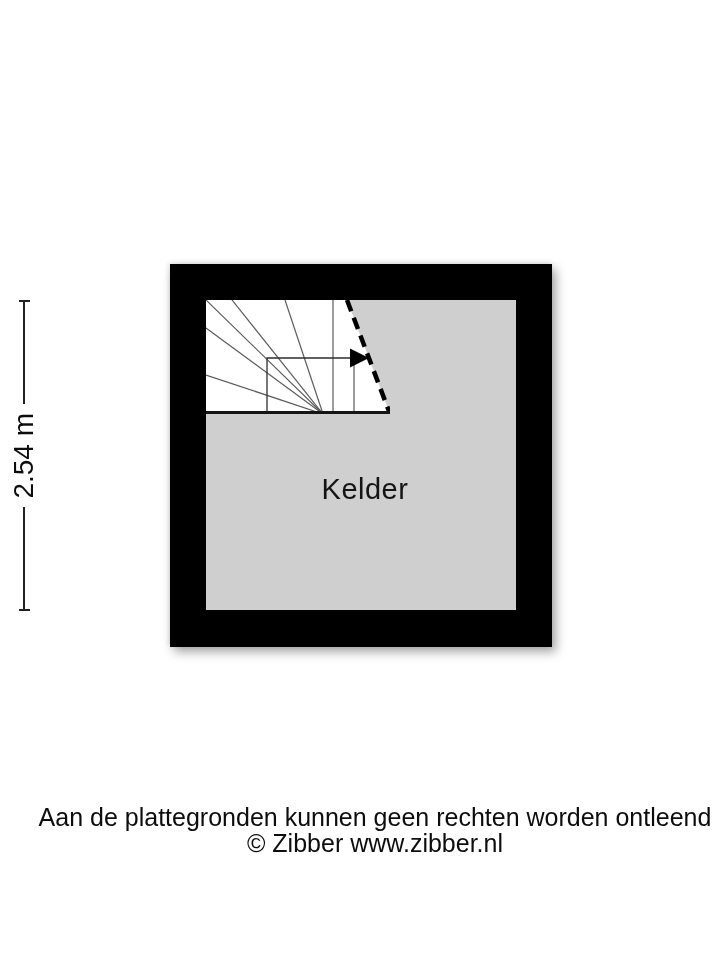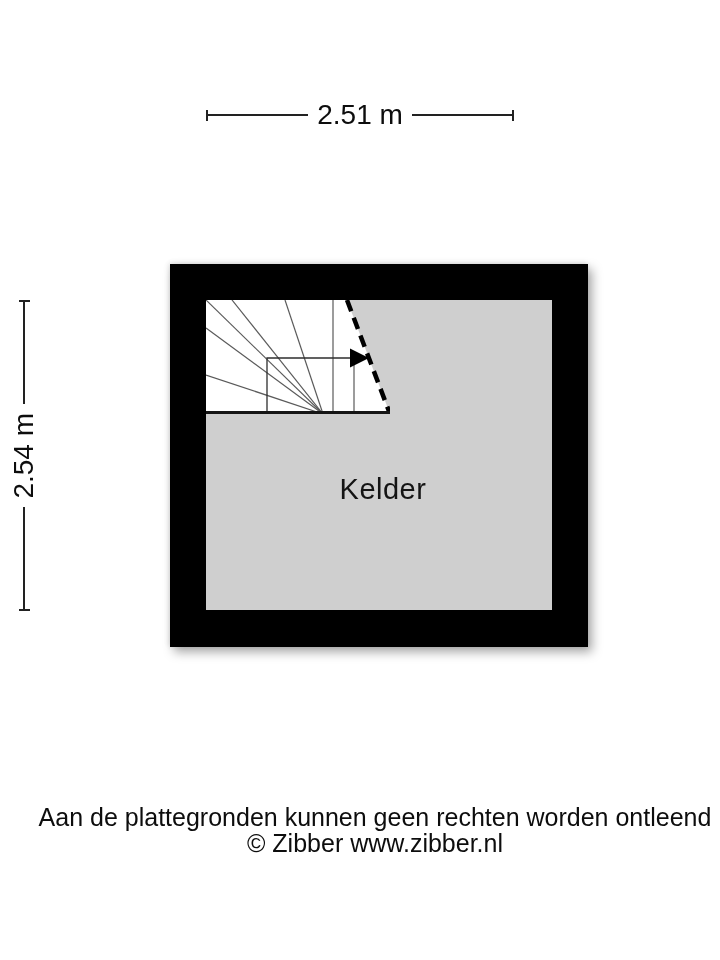--- a/index.html
+++ b/index.html
@@ -47,21 +47,20 @@
     color: #0d0d0d;
   }
 
   
   .plan {
     position: absolute;
     left: 170px; top: 264px;
     width: 382px; height: 383px;
     background: #000000;
     box-shadow: 4px 5px 10px rgba(0,0,0,0.35), -1px -1px 5px rgba(0,0,0,0.12);
-    padding-left: 36px;
   }
   .floor {
     position: absolute;
     left: 36px; top: 36px; right: 36px; bottom: 37px;
     background: #cfcfcf;
   }
   .stairs-svg {
     position: absolute;
     left: 0; top: 0;
     width: 184px; height: 114px;
@@ -88,27 +87,20 @@
     font-size: 25px;
     line-height: 26px;
     color: #0d0d0d;
   }
 </style>
 </head>
 <body>
 
 <div id="page">
 
-  <div class="hdim">
-    <div class="tick"></div>
-    <div class="dline"></div>
-    <div class="dlabel">2.51 m</div>
-    <div class="dline"></div>
-    <div class="tick"></div>
-  </div>
 
   <div class="vdim">
     <div class="tick"></div>
     <div class="dline"></div>
     <div class="dlabel">2.54 m</div>
     <div class="dline"></div>
     <div class="tick"></div>
   </div>
 
   <div class="plan">

